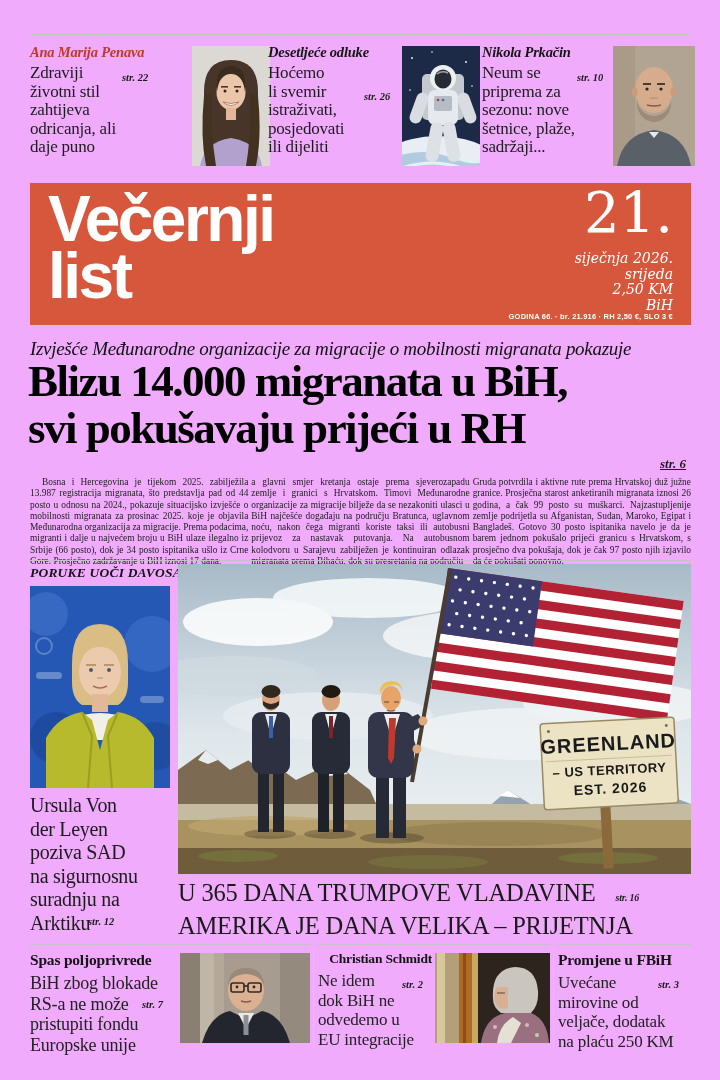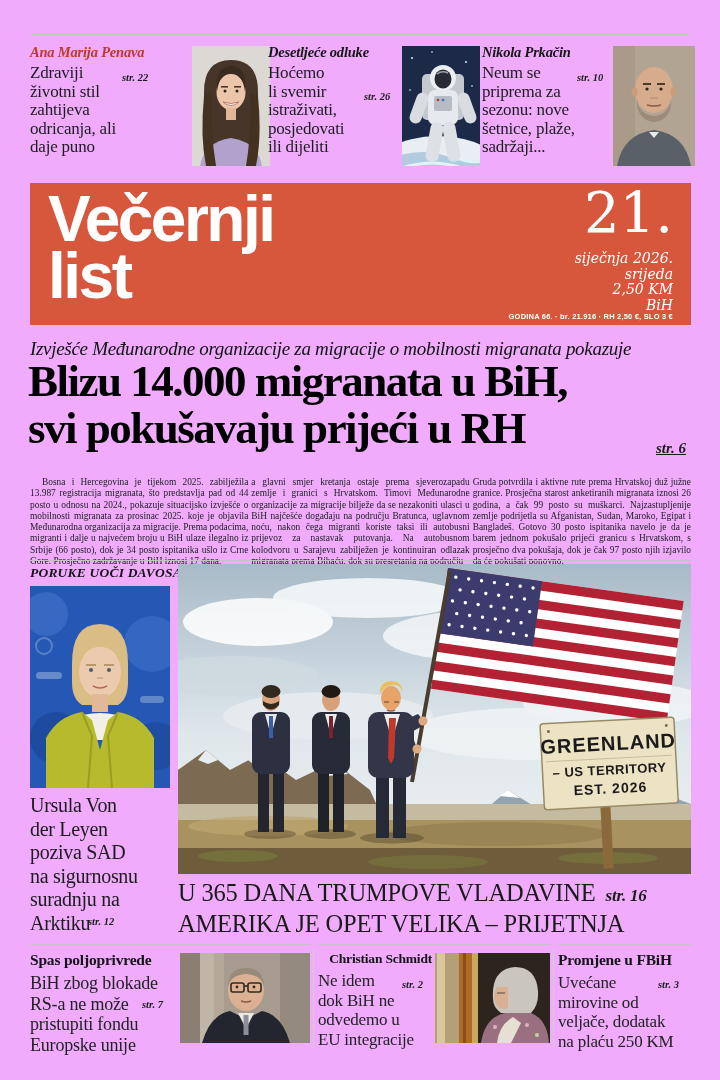--- a/index.html
+++ b/index.html
@@ -34,35 +34,35 @@
   .masthead { position:absolute; left:30px; top:183px; width:661px; height:142px; background:#d6573c; color:#fff; }
   .logo { position:absolute; left:18px; top:6px; font-family:"Liberation Sans", sans-serif; font-weight:bold; font-size:64px; line-height:60px; letter-spacing:-2.5px; }
   .logo .l2 { text-align:left; margin-top:-3px; }
   .md-day { position:absolute; right:18px; top:0px; font-family:"DejaVu Serif", serif; font-size:56px; line-height:60px; }
   .md-dates { position:absolute; right:18px; top:68px; text-align:right; font-style:italic; font-family:"DejaVu Serif", serif; font-size:14px; line-height:15.5px; }
   .md-issue { position:absolute; right:18px; bottom:4px; font-family:"Liberation Sans", sans-serif; font-weight:bold; font-size:7.5px; letter-spacing:0.2px; }
 
   
   .lead-kicker { position:absolute; left:30px; top:338px; width:664px; font-style:italic; font-size:19px; letter-spacing:-0.3px; color:#111; }
   .lead-headline { position:absolute; left:28px; top:358px; width:668px; font-weight:bold; font-size:45px; line-height:47px; letter-spacing:-1.5px; color:#000; white-space:pre-line; }
-  .lead-pgref { position:absolute; right:34px; top:440px; font-size:15px;text-decoration:underline; }
+  .lead-pgref { position:absolute; right:34px; top:456px; font-size:13px;text-decoration:underline; }
   .body-cols { position:absolute; left:30px; top:477px; width:661px; display:flex; gap:3px; }
   .body-cols .col { flex:1; font-size:9.4px; line-height:11.3px; text-align:justify; color:#222; }
   .body-cols .col.first { text-indent:12px; }
 
   
   .davos-kicker { position:absolute; left:30px; top:565px; font-style:italic; font-weight:bold; font-size:13.5px; letter-spacing:0.2px; color:#141414; }
   .davos-photo { position:absolute; left:30px; top:586px; font-size:0; }
   .davos-headline { position:absolute; left:30px; top:794px; width:148px; font-size:20px; line-height:23.5px; white-space:pre-line; letter-spacing:-0.3px; color:#1c1c1c; }
   .davos-pgref { position:absolute; left:88px; top:916px; }
 
   
   .main-photo { position:absolute; left:178px; top:564px; font-size:0; }
   .main-caption { position:absolute; left:178px; top:879px; width:515px; font-size:24.5px; line-height:27.5px; letter-spacing:-0.2px; color:#1a1a1a; }
-  .main-caption .pgref { font-size:17px; margin-left:10px; }
+  .main-caption .pgref { font-size:10px; margin-left:20px; }
 
   
   .bstory { position:absolute; top:951px; height:120px; }
   .bstory .b-kicker { font-weight:bold; font-size:15.5px; color:#141414; letter-spacing:-0.2px;font-family:Liberation Serif, serif; }
   .bstory .b-headline { font-size:18px; line-height:20.5px; white-space:pre-line; margin-top:4px; letter-spacing:-0.2px; color:#222; }
   .bstory .pgref { position:absolute; }
   .b1 { left:30px; width:280px; }
   .b1 .b-text { width:150px; }
   .b1 .pgref { left:112px; top:48px; }
   .b2 { left:318px; width:232px; }
@@ -371,21 +371,21 @@
         <circle cx="126" cy="8" r="1.5" fill="#7a6a48"></circle>
         <text x="67" y="30" text-anchor="middle" font-family="Liberation Sans, sans-serif" font-size="20" font-weight="bold" letter-spacing="1" fill="#1a1a1a">GREENLAND</text>
         <text x="67" y="54" text-anchor="middle" font-family="Liberation Sans, sans-serif" font-size="13" font-weight="bold" letter-spacing="0.5" fill="#1a1a1a">– US TERRITORY</text>
         <text x="67" y="73" text-anchor="middle" font-family="Liberation Sans, sans-serif" font-size="14" font-weight="bold" letter-spacing="1" fill="#1a1a1a">EST. 2026</text>
       </g>
     </svg>
   </div>
 
   <div class="main-caption">
     <div><span>U 365 DANA TRUMPOVE VLADAVINE</span><span class="pgref">str. 16</span></div>
-    <div>AMERIKA JE OPET VELIKA – PRIJETNJA</div>
+    <div>AMERIKA JE DANA VELIKA – PRIJETNJA</div>
   </div>
 
   <div class="rule" style="left:30px;top:944px;width:280px;"></div>
   <div class="rule" style="left:318px;top:944px;width:232px;"></div>
   <div class="rule" style="left:558px;top:944px;width:133px;"></div>
   <div class="vsep" style="left:313px;top:948px;height:100px;"></div>
   <div class="vsep" style="left:553px;top:948px;height:100px;"></div>
 
   <article class="bstory b1">
     <div class="b-text">

